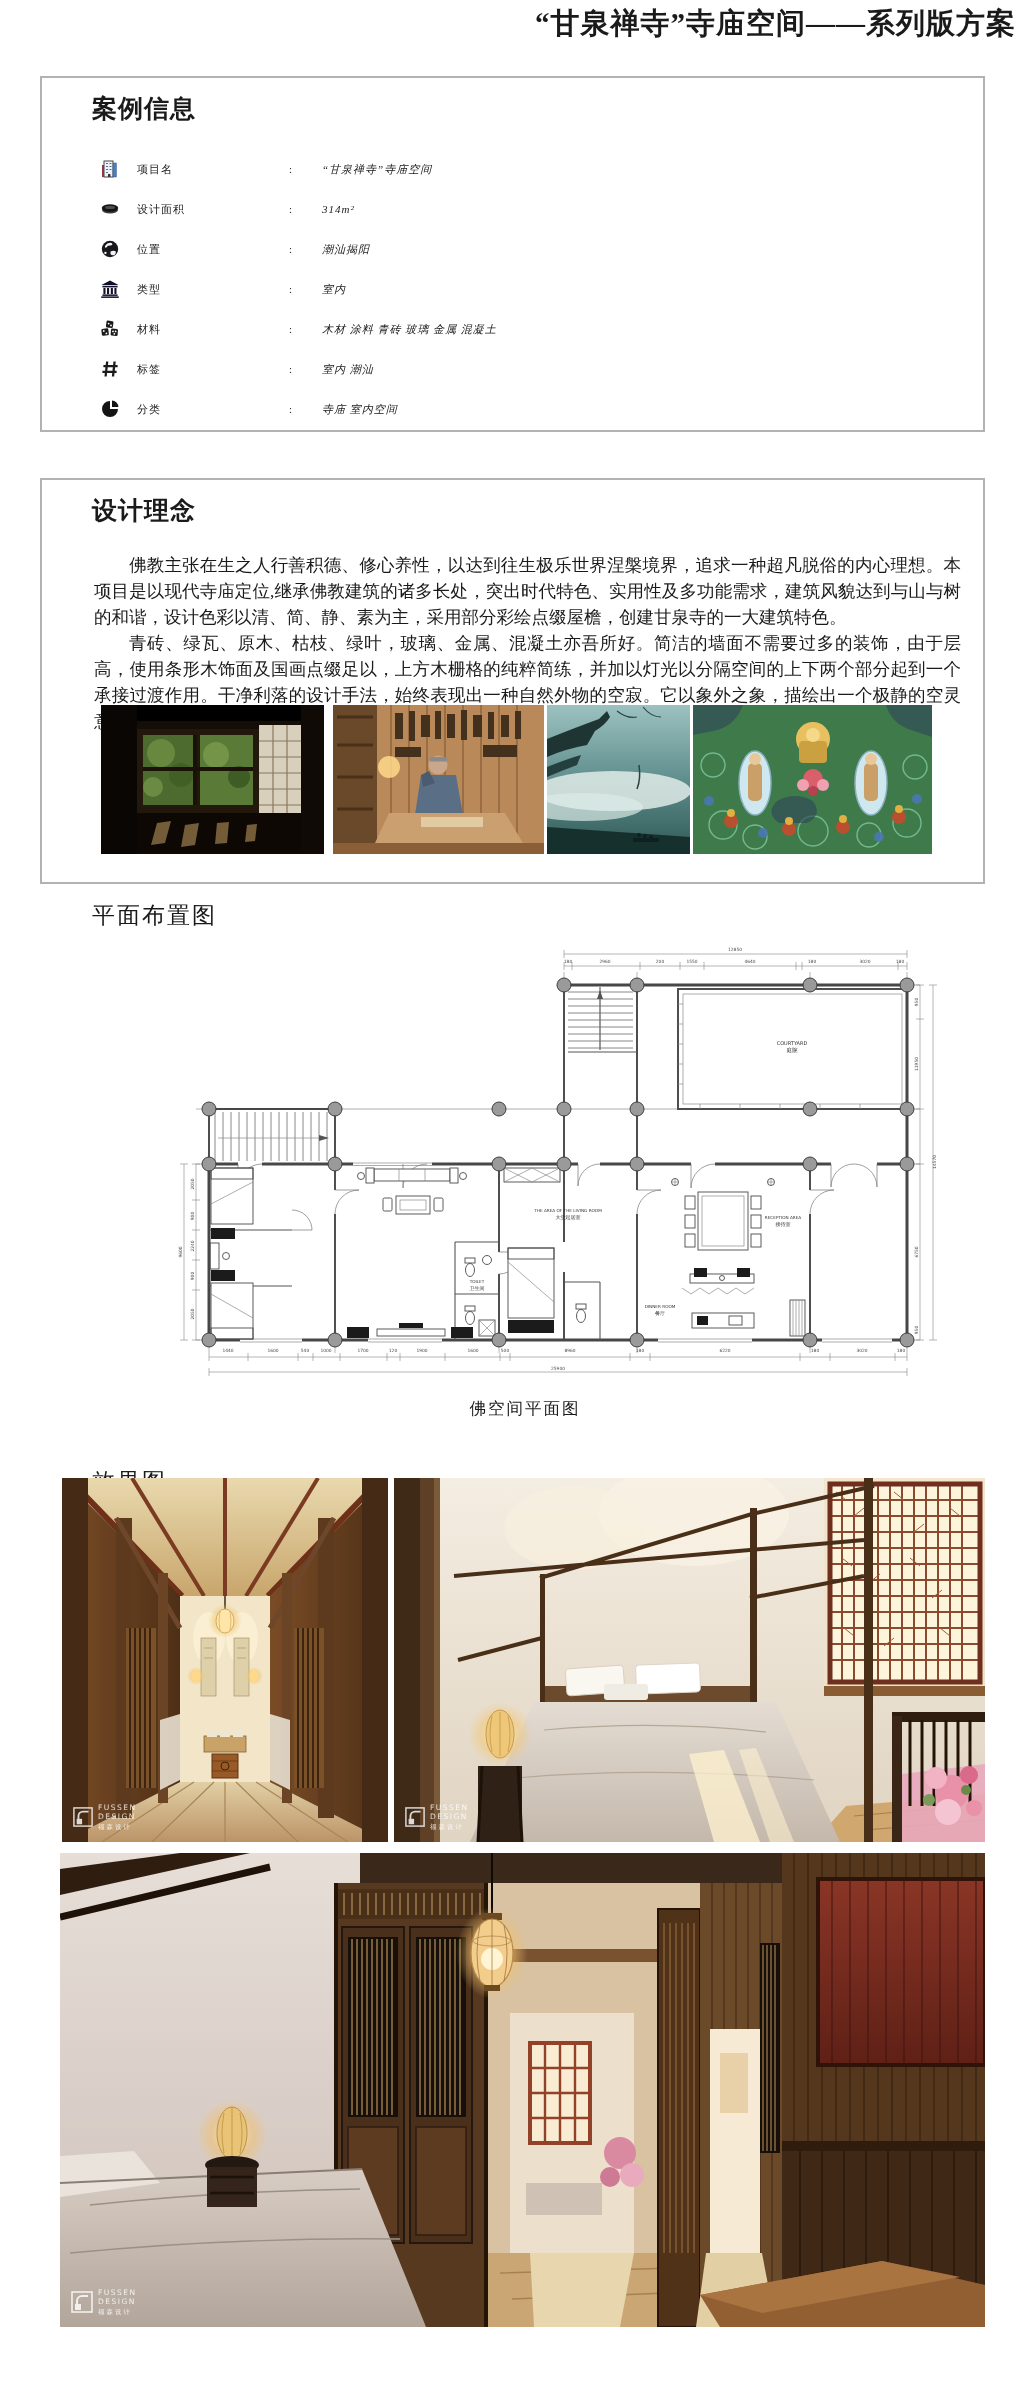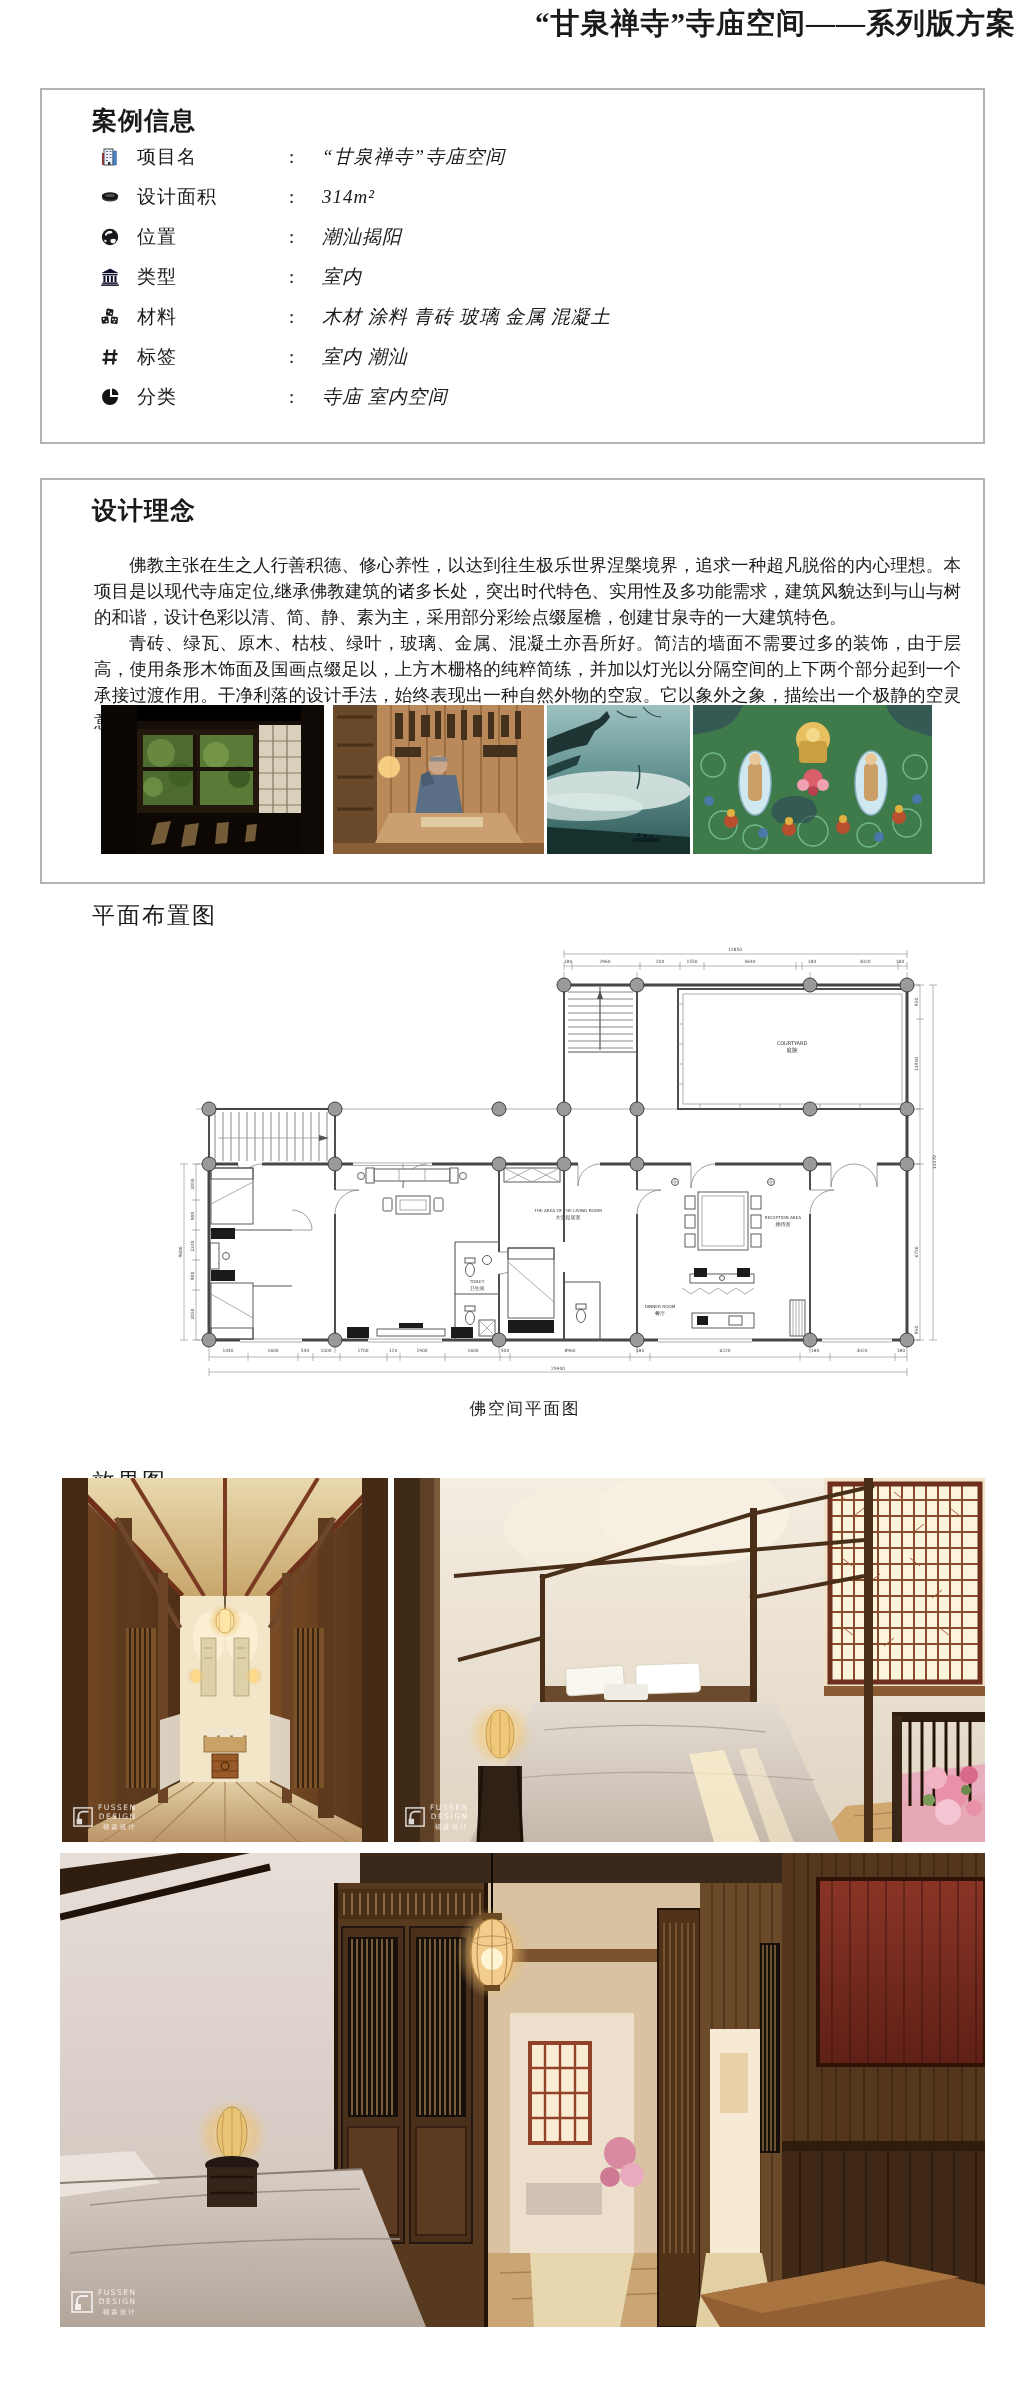--- a/index.html
+++ b/index.html
@@ -8,47 +8,47 @@
     font-family:"Liberation Serif","DejaVu Serif",serif;color:#1a1a1a;
     overflow:hidden;
   }
   .page-title{
     position:absolute;top:4px;left:0;width:100%;text-align:right;
     font-size:29px;font-weight:700;letter-spacing:1px;
   }
   .panel{
     position:absolute;left:40px;width:941px;border:2.5px solid #b2b2b2;background:#fff;
   }
-  .info-panel{top:88px;height:352px;}
+  .info-panel{top:76px;height:352px;}
   .concept-panel{top:478px;height:402px;}
   .panel-heading{
     position:absolute;left:50px;top:14px;font-size:25px;font-weight:700;letter-spacing:1px;
   }
-  .info-row{position:absolute;left:0;width:100%;height:24px;line-height:24px;font-size:19px;}
+  .info-row{position:absolute;left:0;width:100%;height:24px;line-height:24px;font-size:11px;margin-top:24px;}
   .info-row .icon{position:absolute;left:58px;top:2px;width:20px;height:20px;}
   .info-row .lbl{position:absolute;left:95px;letter-spacing:1px;}
   .info-row .sep{position:absolute;left:247px;}
   .info-row .val{position:absolute;left:280px;letter-spacing:1px;white-space:nowrap;font-style:italic;}
   .concept-text{
     position:absolute;left:52px;right:22px;top:72px;
     font-size:17.5px;line-height:26px;text-align:justify;
   }
   .concept-text p{margin:0;text-indent:2em;font-family:Liberation Serif, serif;}
   .ref-img{position:absolute;top:225px;height:149px;overflow:hidden;background:#222;}
   .ref-img svg{display:block;width:100%;height:100%;}
   .section-heading{position:absolute;left:92px;font-size:23px;font-weight:400;letter-spacing:2px;}
   .plan-wrap{position:absolute;left:100px;top:942px;width:840px;height:450px;}
   .plan-wrap svg{display:block;width:100%;height:100%;}
   .plan-caption{position:absolute;top:1398px;left:0;width:100%;text-align:center;font-size:16.5px;letter-spacing:2px;margin-left:17px;}
   .render{position:absolute;overflow:hidden;background:#1a120c;}
   .render svg{display:block;width:100%;height:100%;}
   .r1{left:62px;top:1478px;width:326px;height:364px;}
   .r2{left:394px;top:1478px;width:591px;height:364px;}
   .r3{left:60px;top:1853px;width:925px;height:474px;}
-  .wm{position:absolute;left:11px;bottom:10px;display:flex;align-items:center;gap:5px;opacity:.82;text-align:right;}
+  .wm{position:absolute;left:11px;bottom:10px;display:flex;align-items:center;gap:5px;opacity:.82;}
   .wm-txt{color:#fff;font-family:"DejaVu Sans","Liberation Sans",sans-serif;}
   .wm-en{font-size:7.5px;letter-spacing:1.5px;line-height:1.3;}
   .wm-cn{font-size:6.5px;letter-spacing:2px;margin-top:1px;}
   
   .pl-w3{stroke:#474747;stroke-width:3;fill:none}
   .pl-w2{stroke:#474747;stroke-width:1.9;fill:none}
   .pl-w1{stroke:#555;stroke-width:1.1;fill:none}
   .pl-t{stroke:#8a8a8a;stroke-width:.7;fill:none}
   .pl-f{stroke:#4a4a4a;stroke-width:.9;fill:#fff}
   .pl-fn{stroke:#4a4a4a;stroke-width:.9;fill:none}

